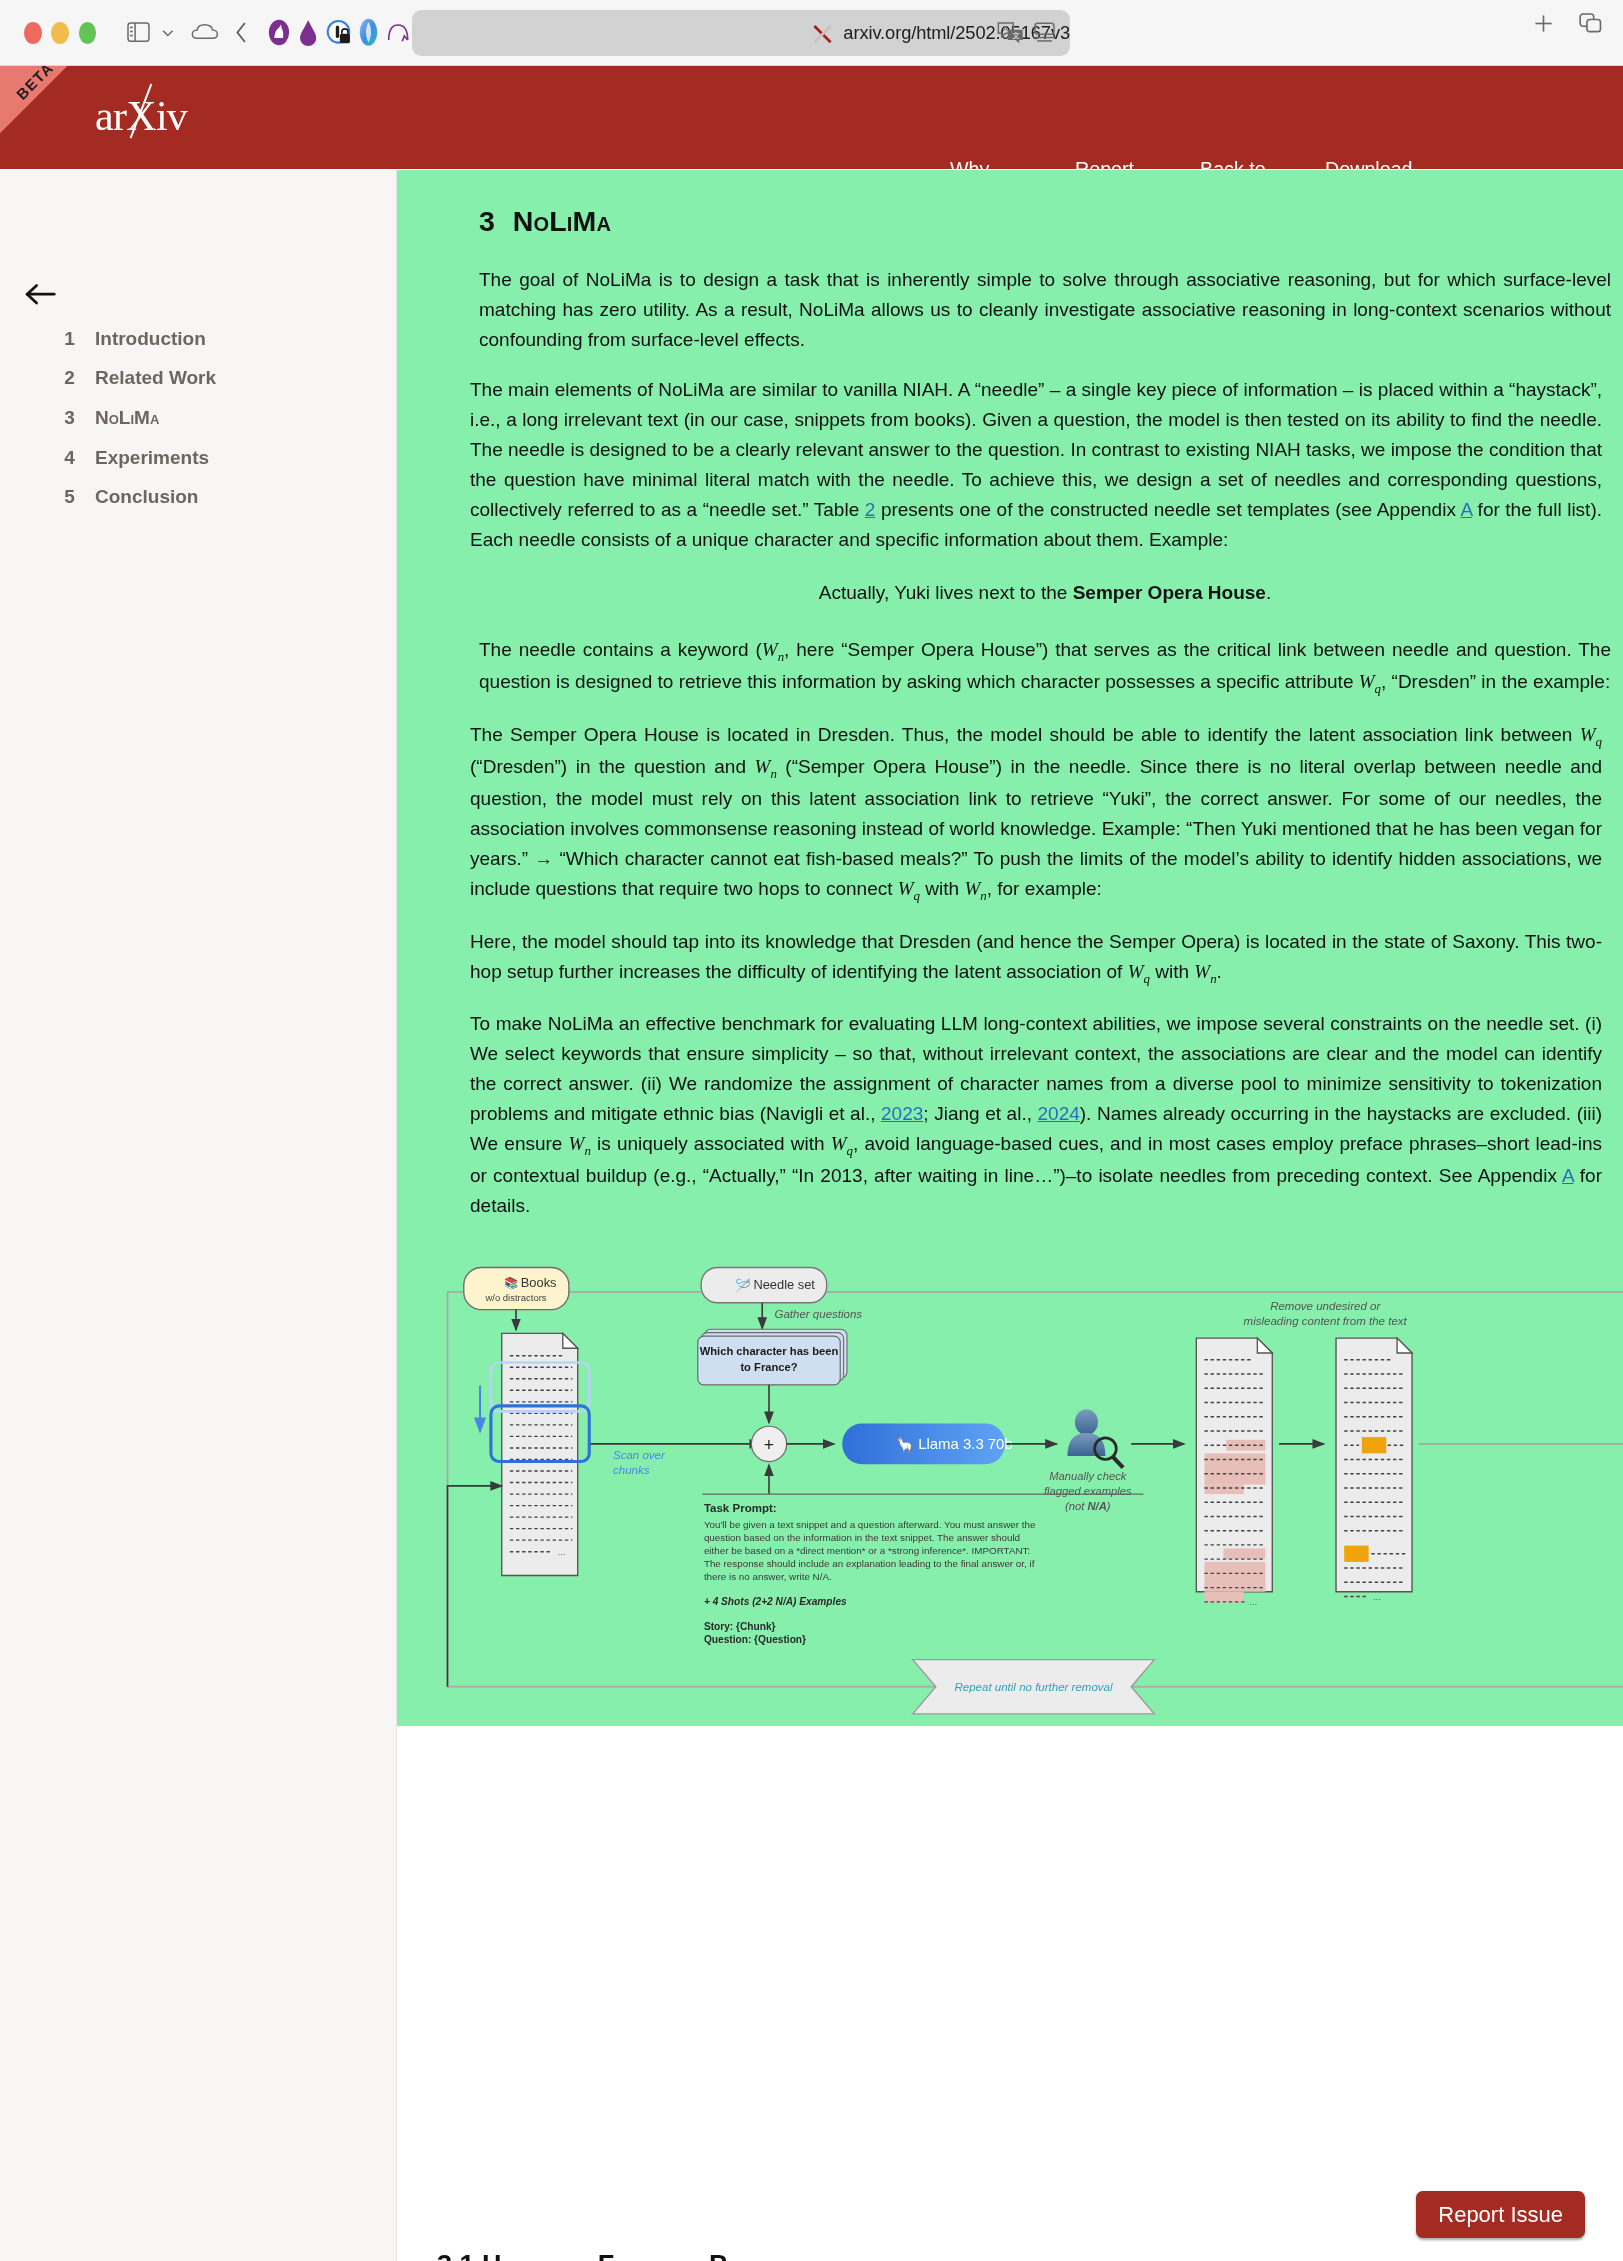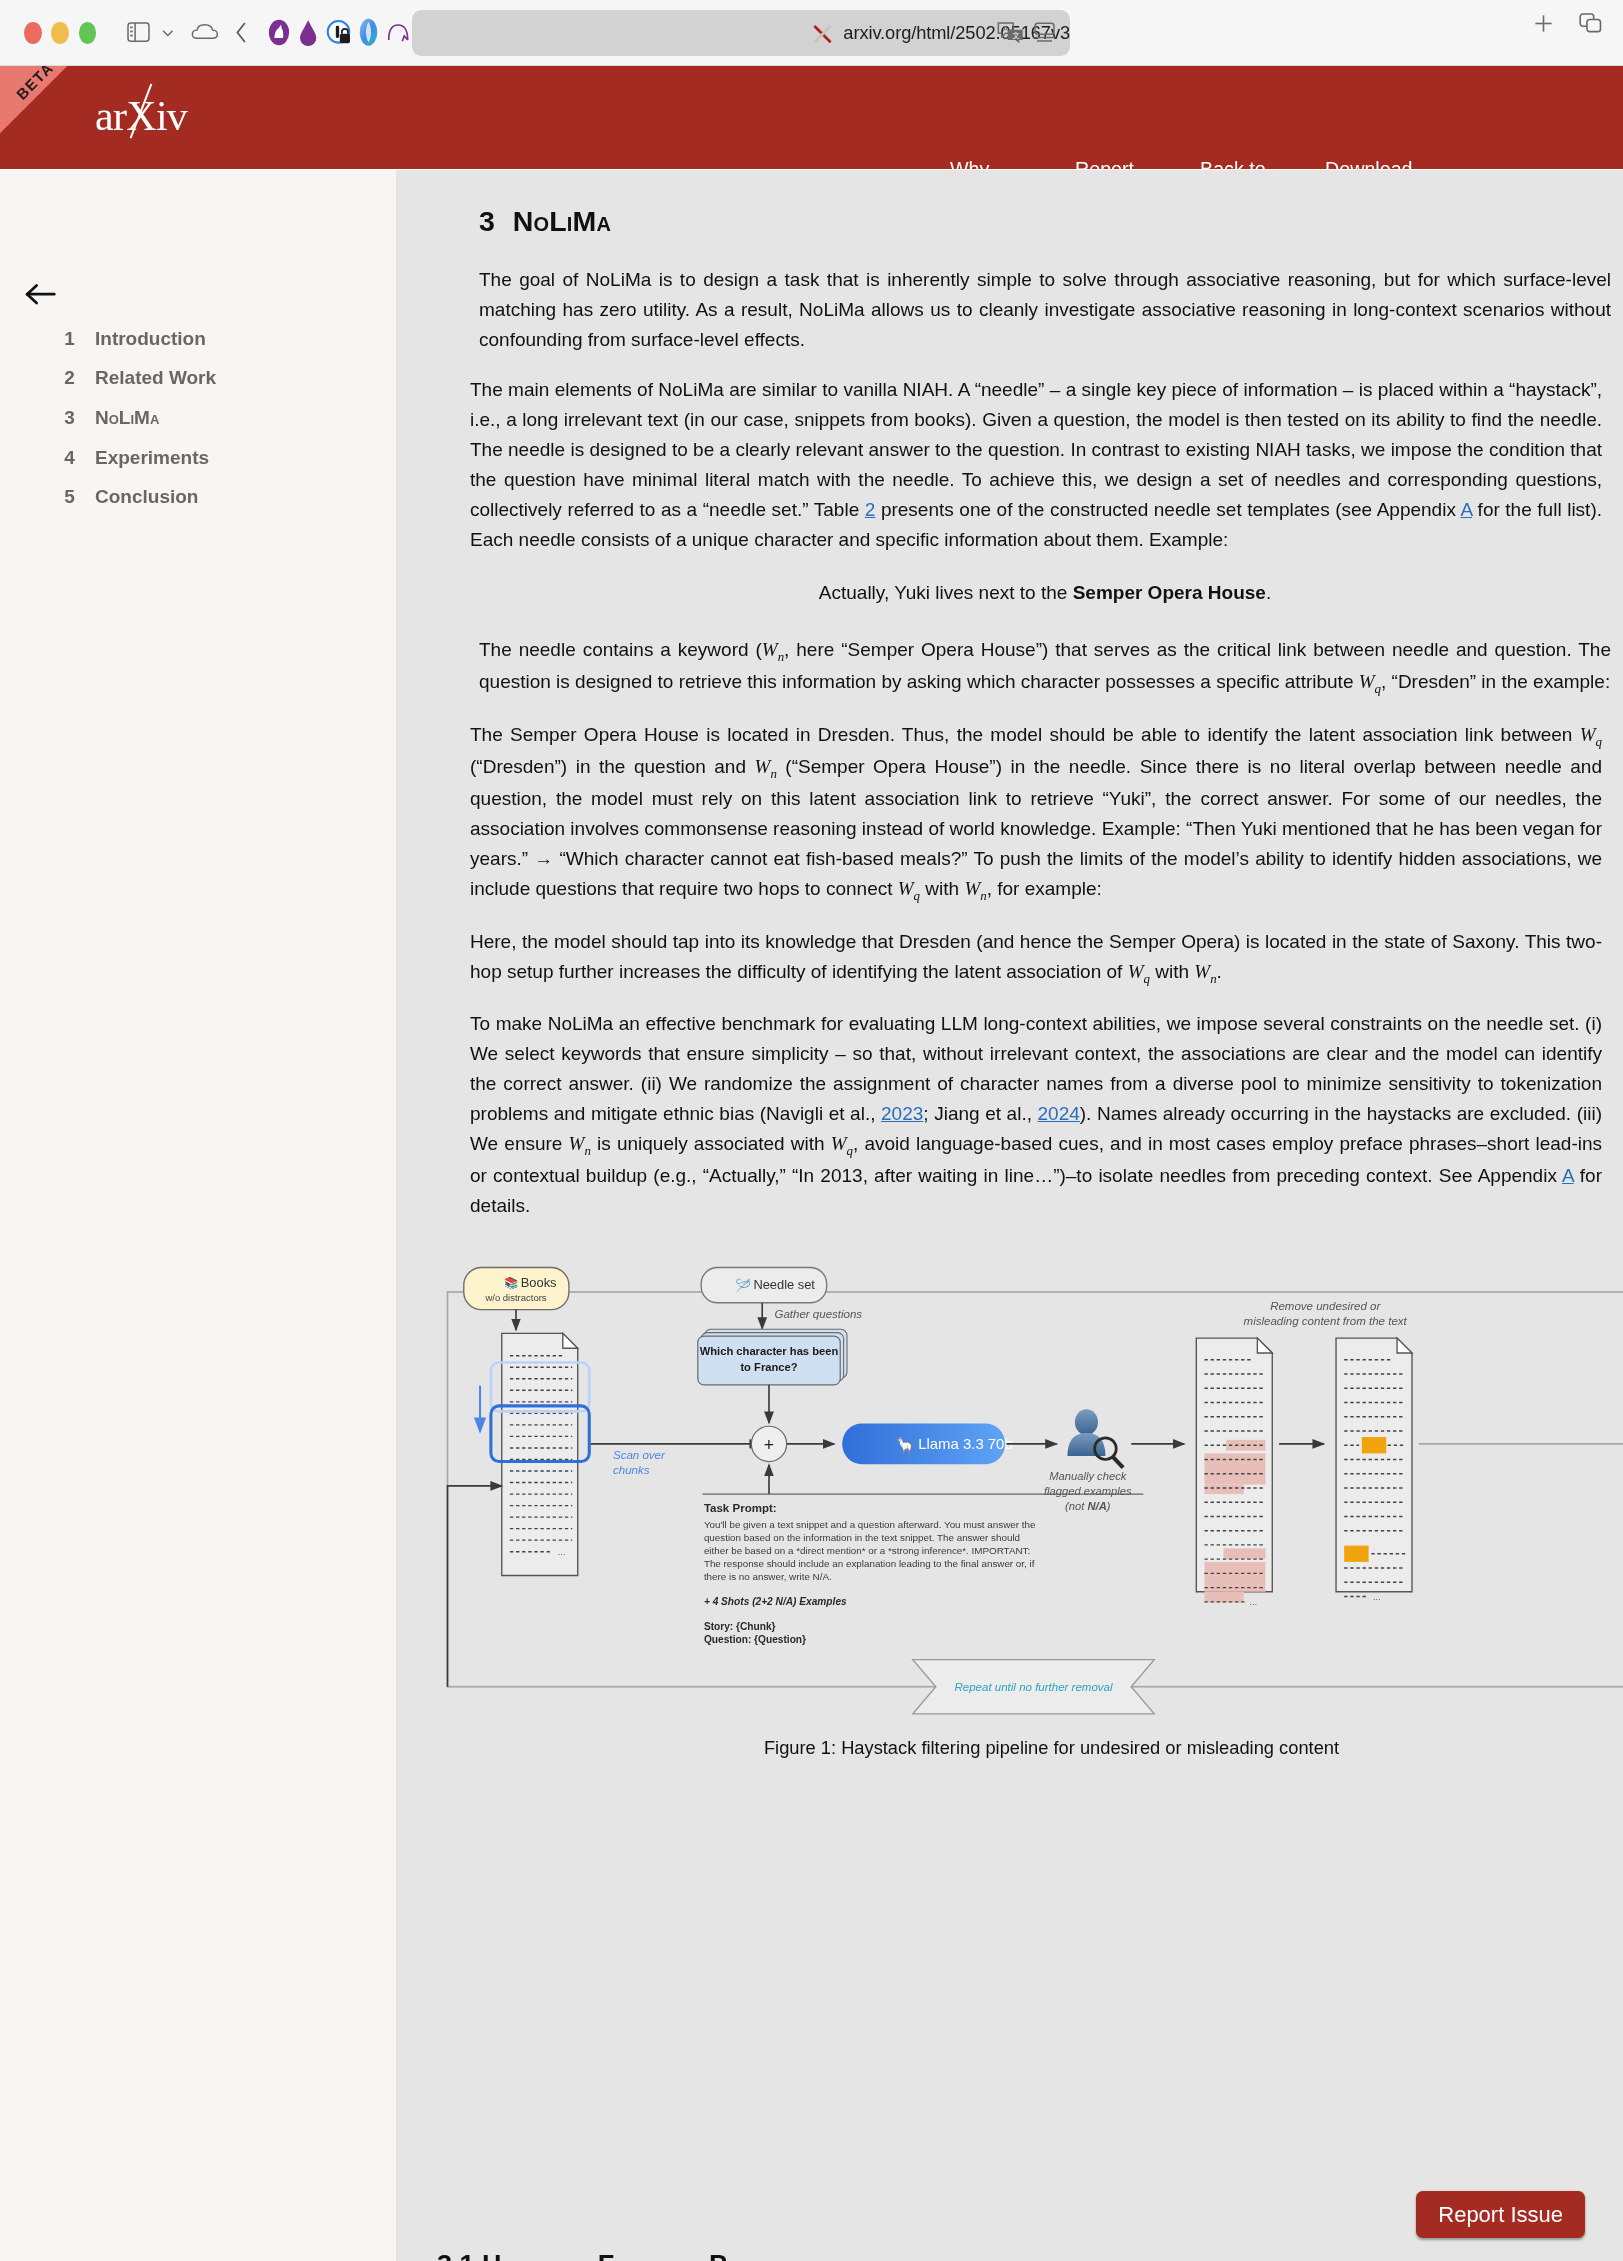--- a/index.html
+++ b/index.html
@@ -101,22 +101,22 @@
     cursor:pointer;
   }
   .toc-num{
     width:95px; text-align:right; padding-right:20.3px;
     font-size:19px; font-weight:bold; color:#6d6660;
   }
   .toc-label{ font-size:19px; font-weight:bold; color:#6d6660; }
 
   
   .paper{
-    position:absolute; left:397px; top:170px; width:1227px; height:2092px;
-    background:#e5e5e5; overflow:hidden;
+    position:absolute; left:397px; top:170px; width:1227px; height:1556px;
+    background:#86efac; overflow:hidden;
   }
   .paper-inner{ position:relative; width:1227px; padding:0 41px; }
 
   h2.sec{
     margin:35px 0 27px 41px;
     font-size:28.5px; font-weight:bold; color:#111;
     font-variant: small-caps;
     letter-spacing:0.2px;
   }
   h2.sec .secnum{ margin-right:17.6px; }

